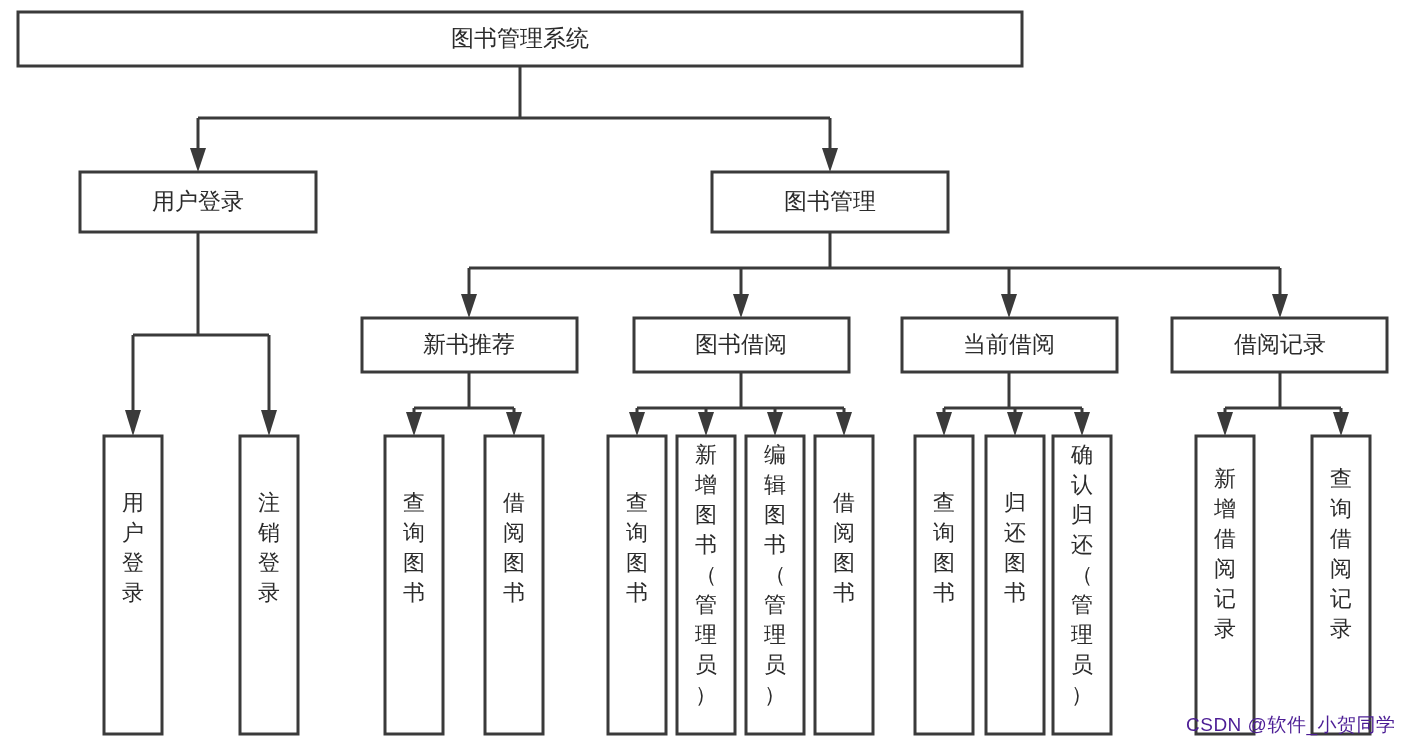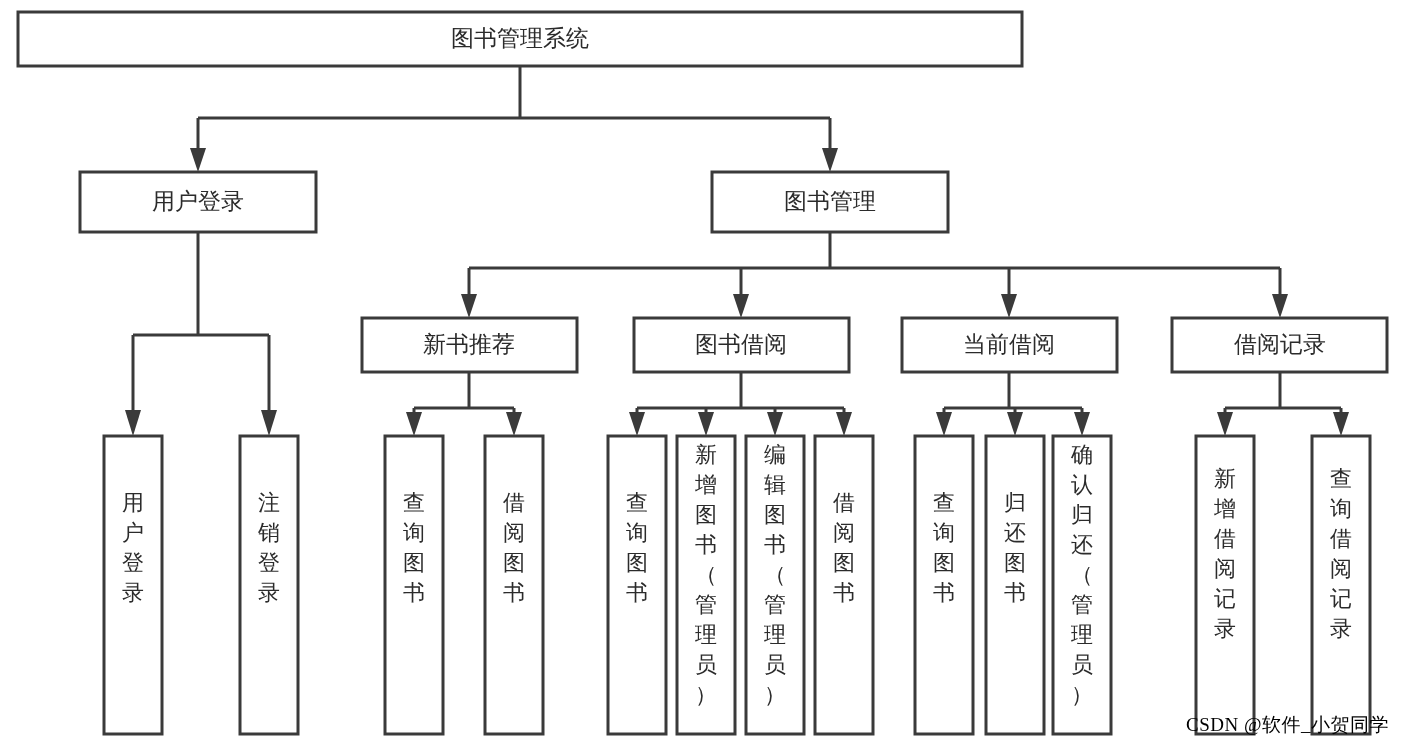--- a/index.html
+++ b/index.html
@@ -51,23 +51,23 @@
     white-space: pre;
   }
   .node-label-v {
     font-family: "Liberation Sans", "DejaVu Sans", sans-serif;
     font-size: 22px;
     fill: #2b2b2b;
     text-anchor: middle;
   }
   .watermark-text {
     position: absolute;
-    font-family: Liberation Serif, serif;
+    font-family: Liberation Sans, sans-serif;
     font-size: 19px;
-    color: #000000;
+    color: #4c1d95;
     white-space: nowrap;
     left: 1186px;
     top: 712px;
     letter-spacing: 0.5px;
   }
 </style>
 </head>
 <body>
 
 <div id="diagram-root">

